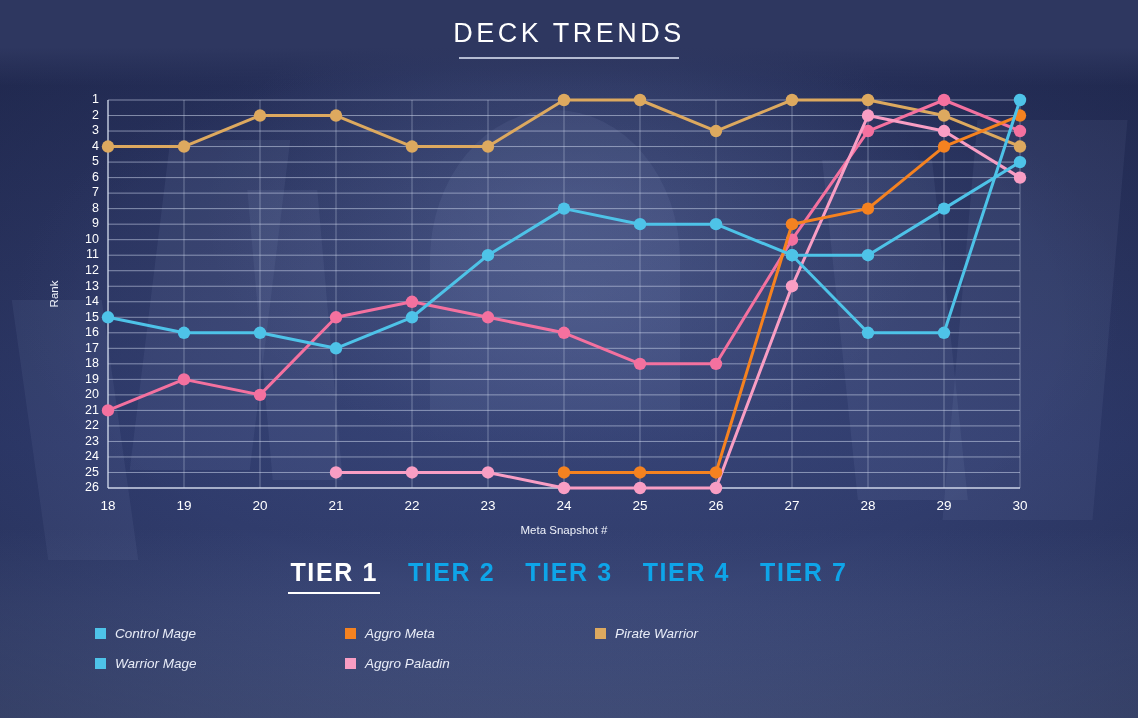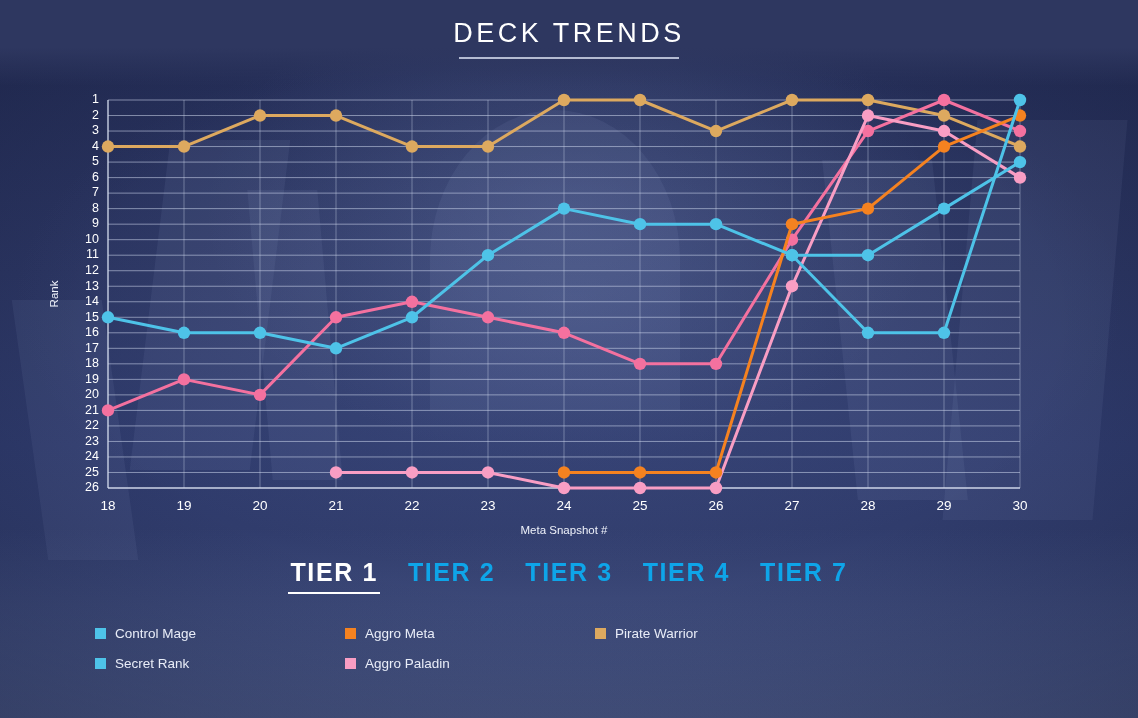--- a/index.html
+++ b/index.html
@@ -63,21 +63,21 @@
   }
   .tier{
     font-size:25px; font-weight:bold; letter-spacing:1.6px;
     color:#0ea5e9; cursor:pointer; padding:2px 2px 7px 2px; position:relative; white-space:nowrap;
   }
   .tier.active{ color:#ffffff; }
   .tier.active::after{
     content:""; position:absolute; left:0; right:0; bottom:0; height:2.5px; background:#ffffff;
   }
   
-  .legend{ position:absolute; left:95px; top:618px; width:980px; z-index:6; }
+  .legend{ position:absolute; left:95px; top:618px; width:980px; z-index:6;font-style:italic; }
   .legend-row{ display:flex; }
   .legend-item{ display:flex; align-items:center; gap:9px; height:30px; width:250px; cursor:pointer; }
   .swatch{ width:11px; height:11px; flex:0 0 auto; }
   .legend-label{ font-size:13.5px; color:#e9edf8; white-space:nowrap; }
 </style>
 </head>
 <body>
 
 <div id="bg">
   <div class="sky"></div>
@@ -282,20 +282,20 @@
         <span class="legend-label">Aggro Meta</span>
       </div>
       <div class="legend-item">
         <span class="swatch" style="background: rgb(221, 169, 95);"></span>
         <span class="legend-label">Pirate Warrior</span>
       </div>
     </div>
     <div class="legend-row">
       <div class="legend-item">
         <span class="swatch" style="background: rgb(78, 195, 232);"></span>
-        <span class="legend-label">Secret Rank</span>
+        <span class="legend-label">Warrior Mage</span>
       </div>
       <div class="legend-item">
         <span class="swatch" style="background: rgb(249, 158, 196);"></span>
         <span class="legend-label">Aggro Paladin</span>
       </div>
     </div>
   </div>
 
 </body></html>

